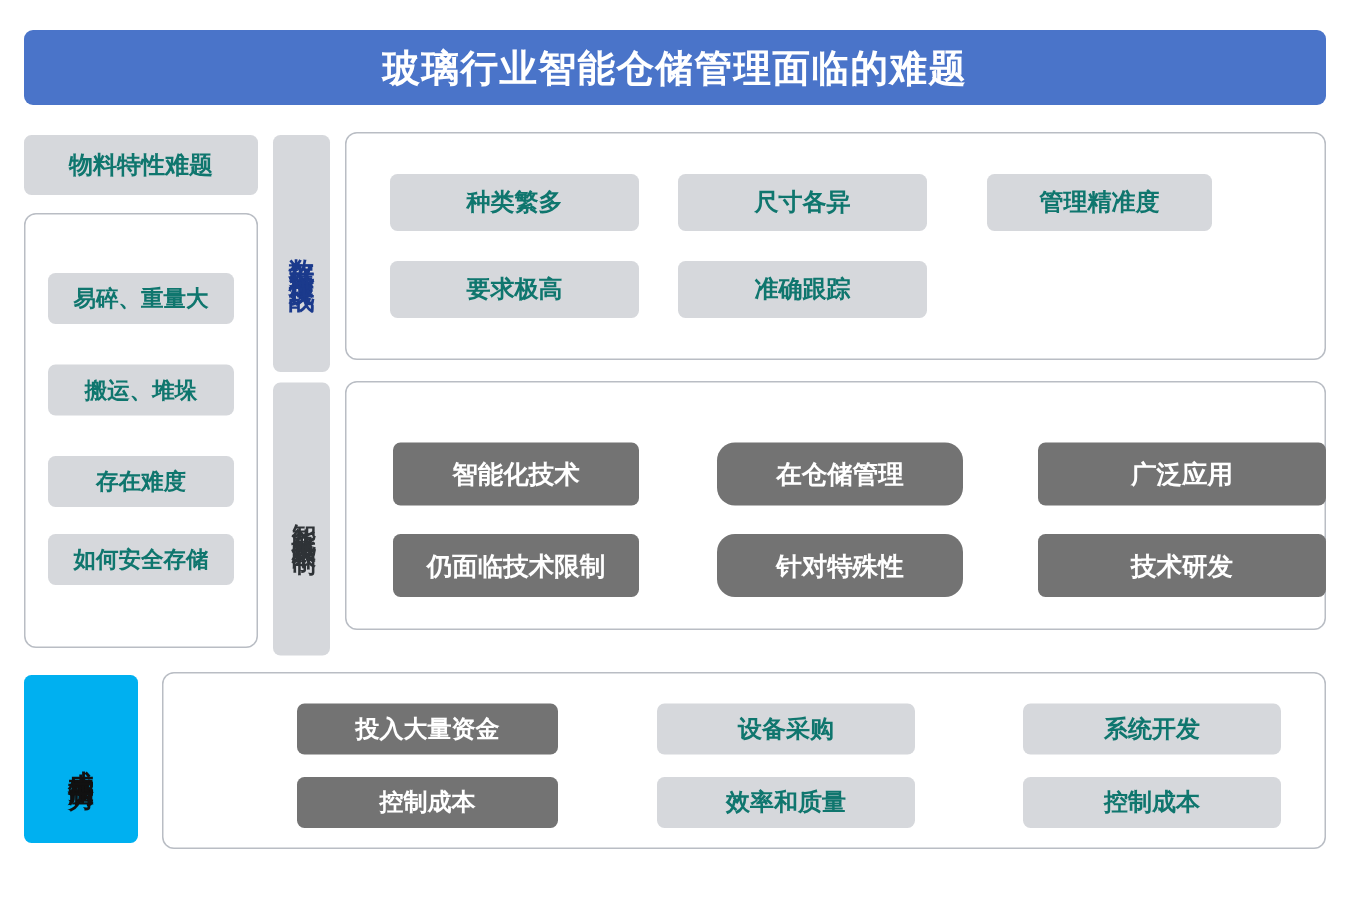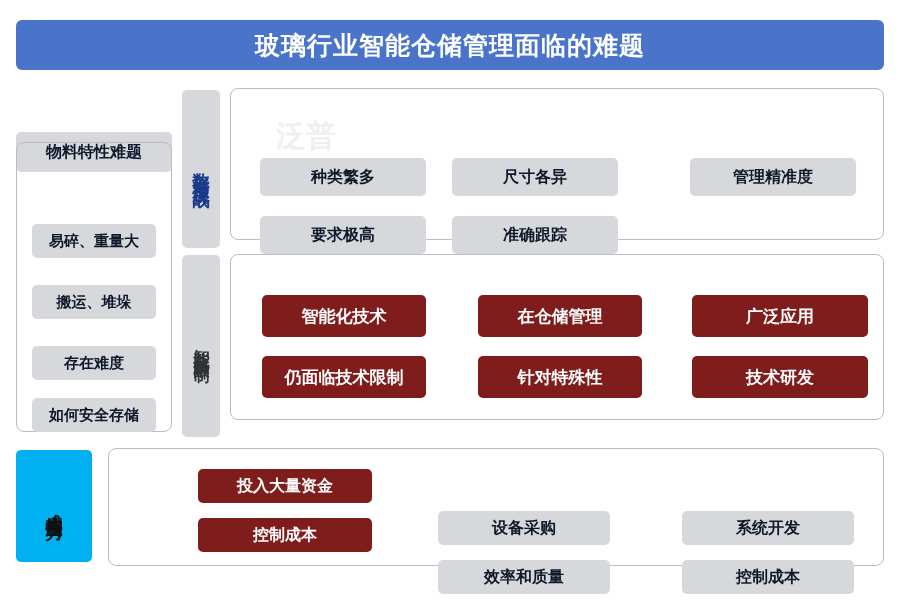--- a/index.html
+++ b/index.html
@@ -46,25 +46,24 @@
     display: flex;
     align-items: center;
     justify-content: center;
     border-radius: 5px;
     font-weight: bold;
     text-align: center;
     box-sizing: border-box;
   }
   .pill.light {
     background: #d6d8dc;
-    color: #0f172a;
-    margin-top: 42px;
+    color: #0f766e;
   }
   .pill.dark {
-    background: #7f1d1d;
+    background: #737373;
     color: #ffffff;
   }
 
   
   .left-head {
     position: absolute;
     left: 16px;
     top: 90px;
     width: 156px;
     height: 40px;
@@ -149,33 +148,33 @@
   .panel-3 { left: 108px; top: 448px; width: 776px; height: 118px; }
 
   
   .p1-item {
     position: absolute;
     height: 38px;
     font-size: 16px;
   }
   .p1-item.c0 { left: 260px; width: 166px; }
   .p1-item.c1 { left: 452px; width: 166px; }
-  .p1-item.c2 { left: 690px; width: 166px; }
+  .p1-item.c2 { left: 658px; width: 150px; }
   .p1-item.r0 { top: 116px; }
   .p1-item.r1 { top: 174px; }
 
   
   .p2-item {
     position: absolute;
     height: 42px;
     font-size: 17px;
   }
   .p2-item.c0 { left: 262px; width: 164px; }
-  .p2-item.c1 { left: 478px; width: 164px; }
-  .p2-item.c2 { left: 692px; width: 176px; }
+  .p2-item.c1 { left: 478px; width: 164px; border-radius: 12px; }
+  .p2-item.c2 { left: 692px; width: 192px; }
   .p2-item.r0 { top: 295px; }
   .p2-item.r1 { top: 356px; }
 
   
   .p3-item {
     position: absolute;
     height: 34px;
     font-size: 16px;
   }
   .p3-item.c0 { left: 198px; width: 174px; }

